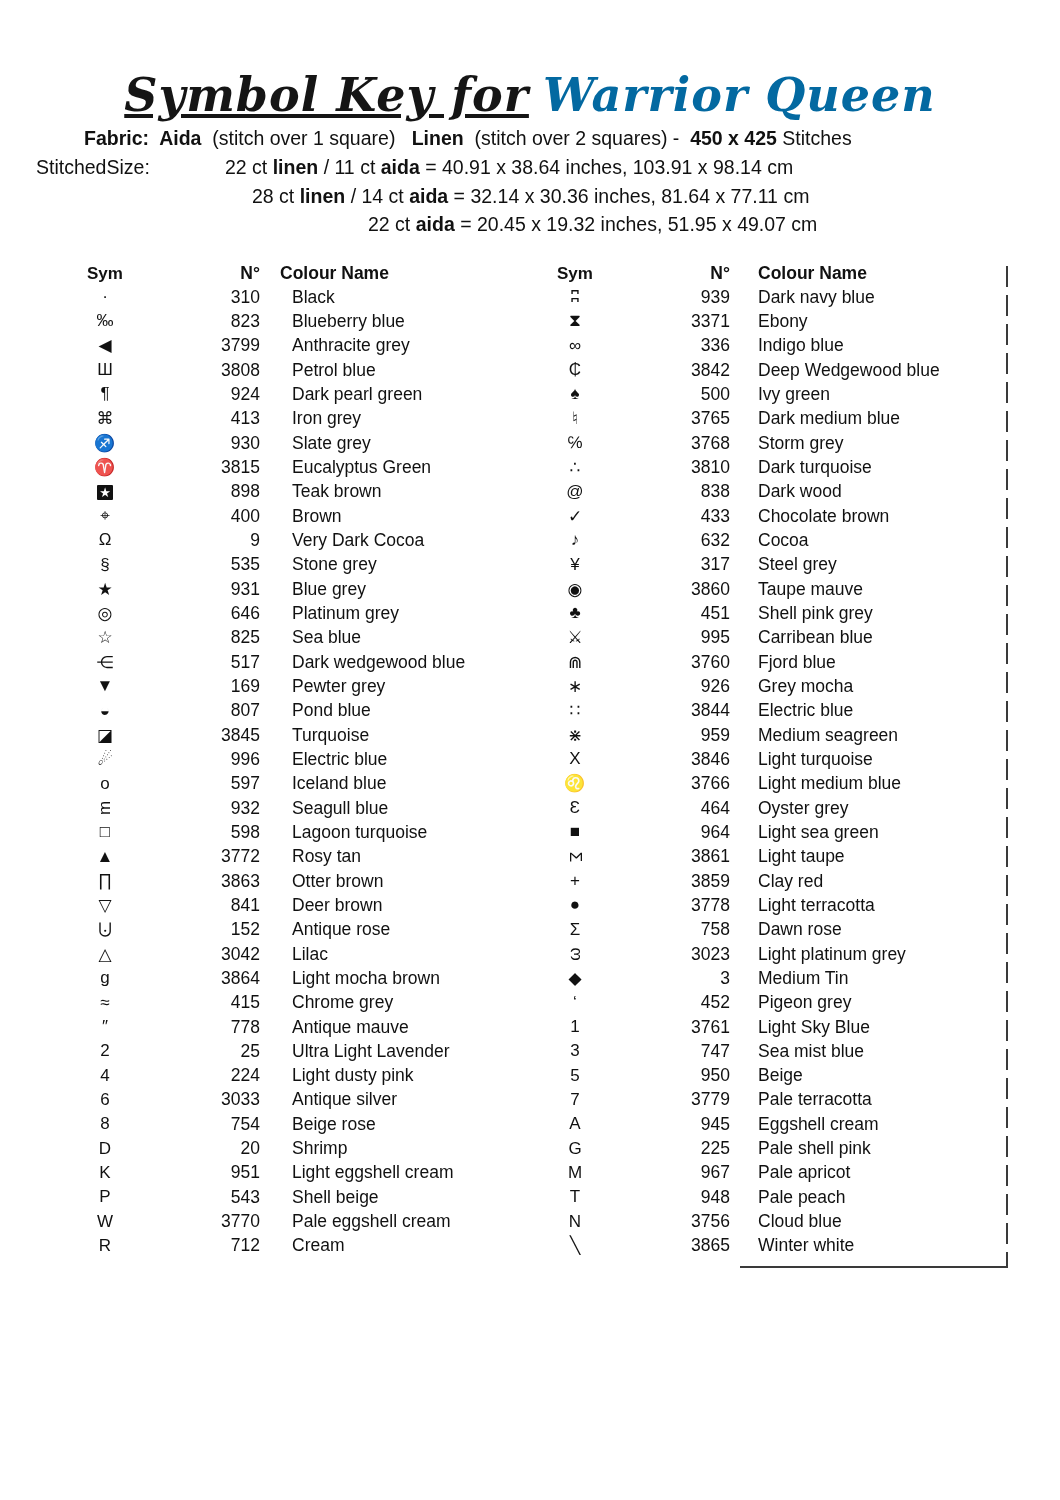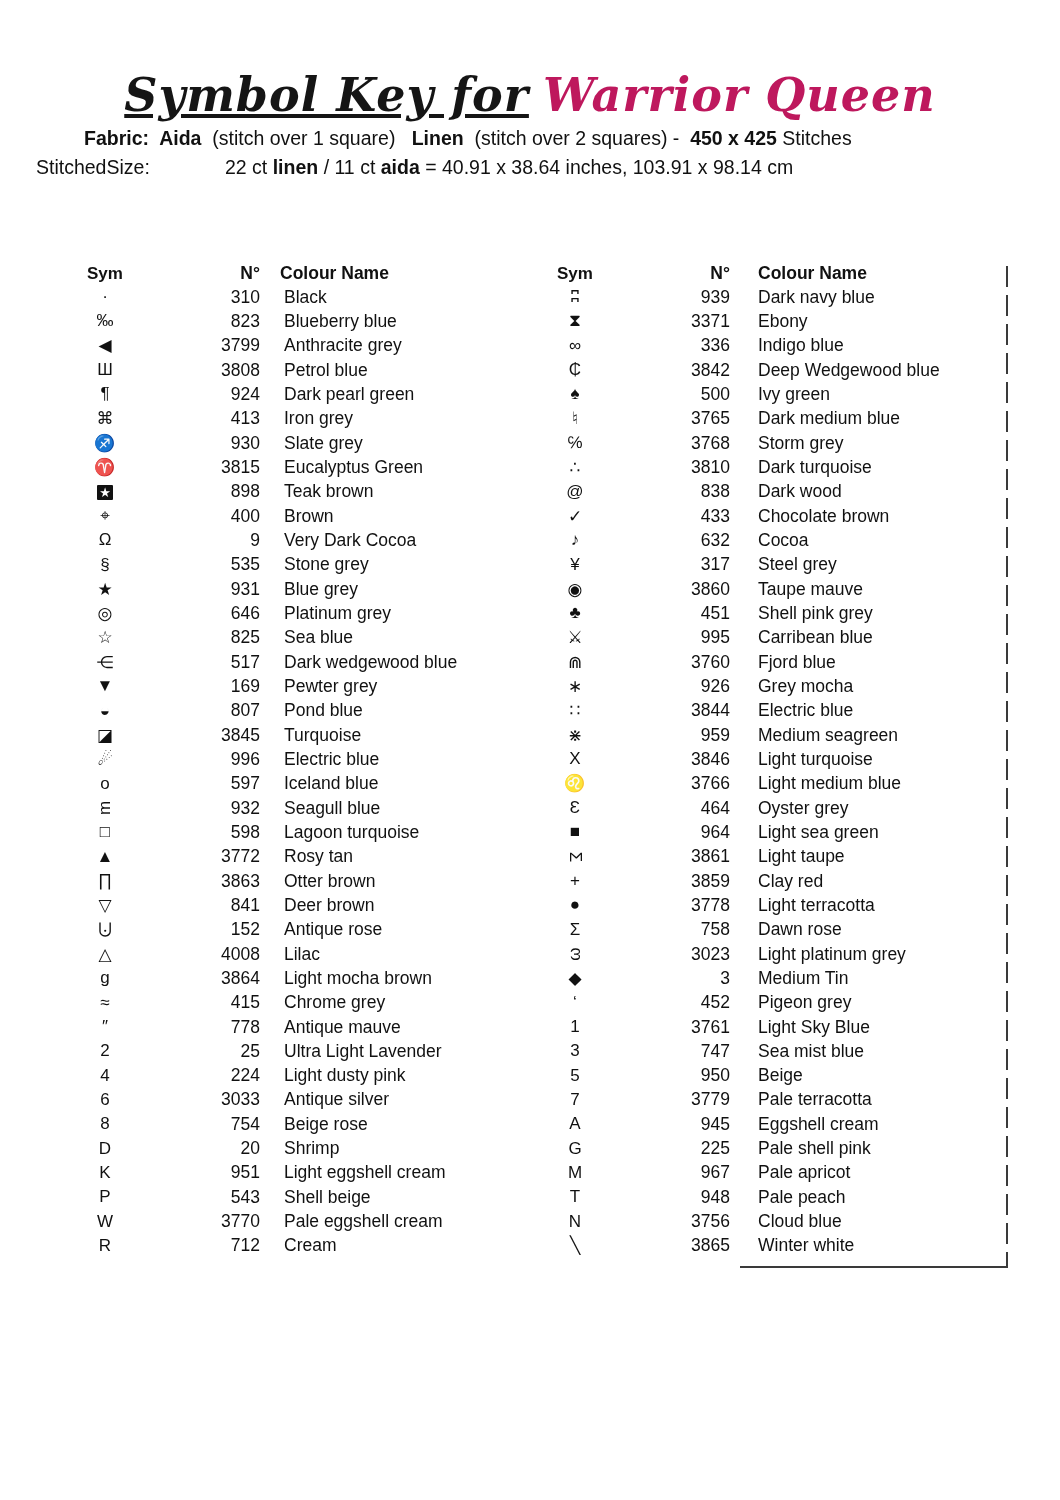--- a/index.html
+++ b/index.html
@@ -47,21 +47,21 @@
     display:grid;
     grid-template-columns:90px 110px 1fr;
     height:24.33px;
     align-items:center;
     font-size:17.5px;
   }
   .row.header{height:23px;font-weight:bold;}
   .row.header span{}
   .c-sym{text-align:center;font-size:17px;}
   .c-no{text-align:right;}
-  #col-left .c-name{padding-left:24px;}
+  #col-left .c-name{padding-left:32px;}
   #col-right .c-name{padding-left:28px;}
   #col-left .row.header .c-name{padding-left:20px;}
   .boxed{
     background:#111;color:#fff;
     display:inline-block;
     font-size:13px;line-height:15px;
     padding:0 2px;border-radius:1px;
   }
   .rot{display:inline-block;}
   
@@ -73,28 +73,30 @@
     position:absolute;left:740px;top:1266px;width:268px;height:2px;
     background:#3a3a3a;
   }
 </style>
 </head>
 <body>
 
 <div class="page">
 
   <div class="title">
-    <span class="t-black">Symbol Key for</span><span class="t-teal" style="color: #be185d;">Warrior Queen</span>
+    <span class="t-black">Symbol Key for</span><span class="t-teal" style="color: #0369a1;">Warrior Queen</span>
   </div>
 
   <div class="fabric-line" id="fabric-line"><span class="b">Fabric:  </span><span class="b">Aida</span><span>  (stitch over 1 square)   </span><span class="b">Linen</span><span>  (stitch over 2 squares) -  </span><span class="b">450 x 425</span><span> Stitches</span></div>
 
   <span class="size-label">StitchedSize:</span>
   <div class="size-lines" id="size-lines">
       <div class="size-line"><span>22 ct </span><span class="b">linen</span><span> / 11 ct </span><span class="b">aida</span><span> = 40.91 x 38.64 inches, 103.91 x 98.14 cm</span></div>
+      <div class="size-line"><span>28 ct </span><span class="b">linen</span><span> / 14 ct </span><span class="b">aida</span><span> = 32.14 x 30.36 inches, 81.64 x 77.11 cm</span></div>
+      <div class="size-line"><span>22 ct </span><span class="b">aida</span><span> = 20.45 x 19.32 inches, 51.95 x 49.07 cm</span></div>
     </div>
 
   <div class="key-table">
     <div class="col-group" id="col-left">
       <div class="row header">
         <span class="c-sym">Sym</span>
         <span class="c-no">N°</span>
         <span class="c-name">Colour Name</span>
       </div>
     <div class="row">
@@ -227,21 +229,21 @@
           <span class="c-no">841</span>
           <span class="c-name">Deer brown</span>
         </div>
         <div class="row">
           <span class="c-sym"><span>⨃</span></span>
           <span class="c-no">152</span>
           <span class="c-name">Antique rose</span>
         </div>
         <div class="row">
           <span class="c-sym"><span>△</span></span>
-          <span class="c-no">4008</span>
+          <span class="c-no">3042</span>
           <span class="c-name">Lilac</span>
         </div>
         <div class="row">
           <span class="c-sym"><span>g</span></span>
           <span class="c-no">3864</span>
           <span class="c-name">Light mocha brown</span>
         </div>
         <div class="row">
           <span class="c-sym"><span>≈</span></span>
           <span class="c-no">415</span>

